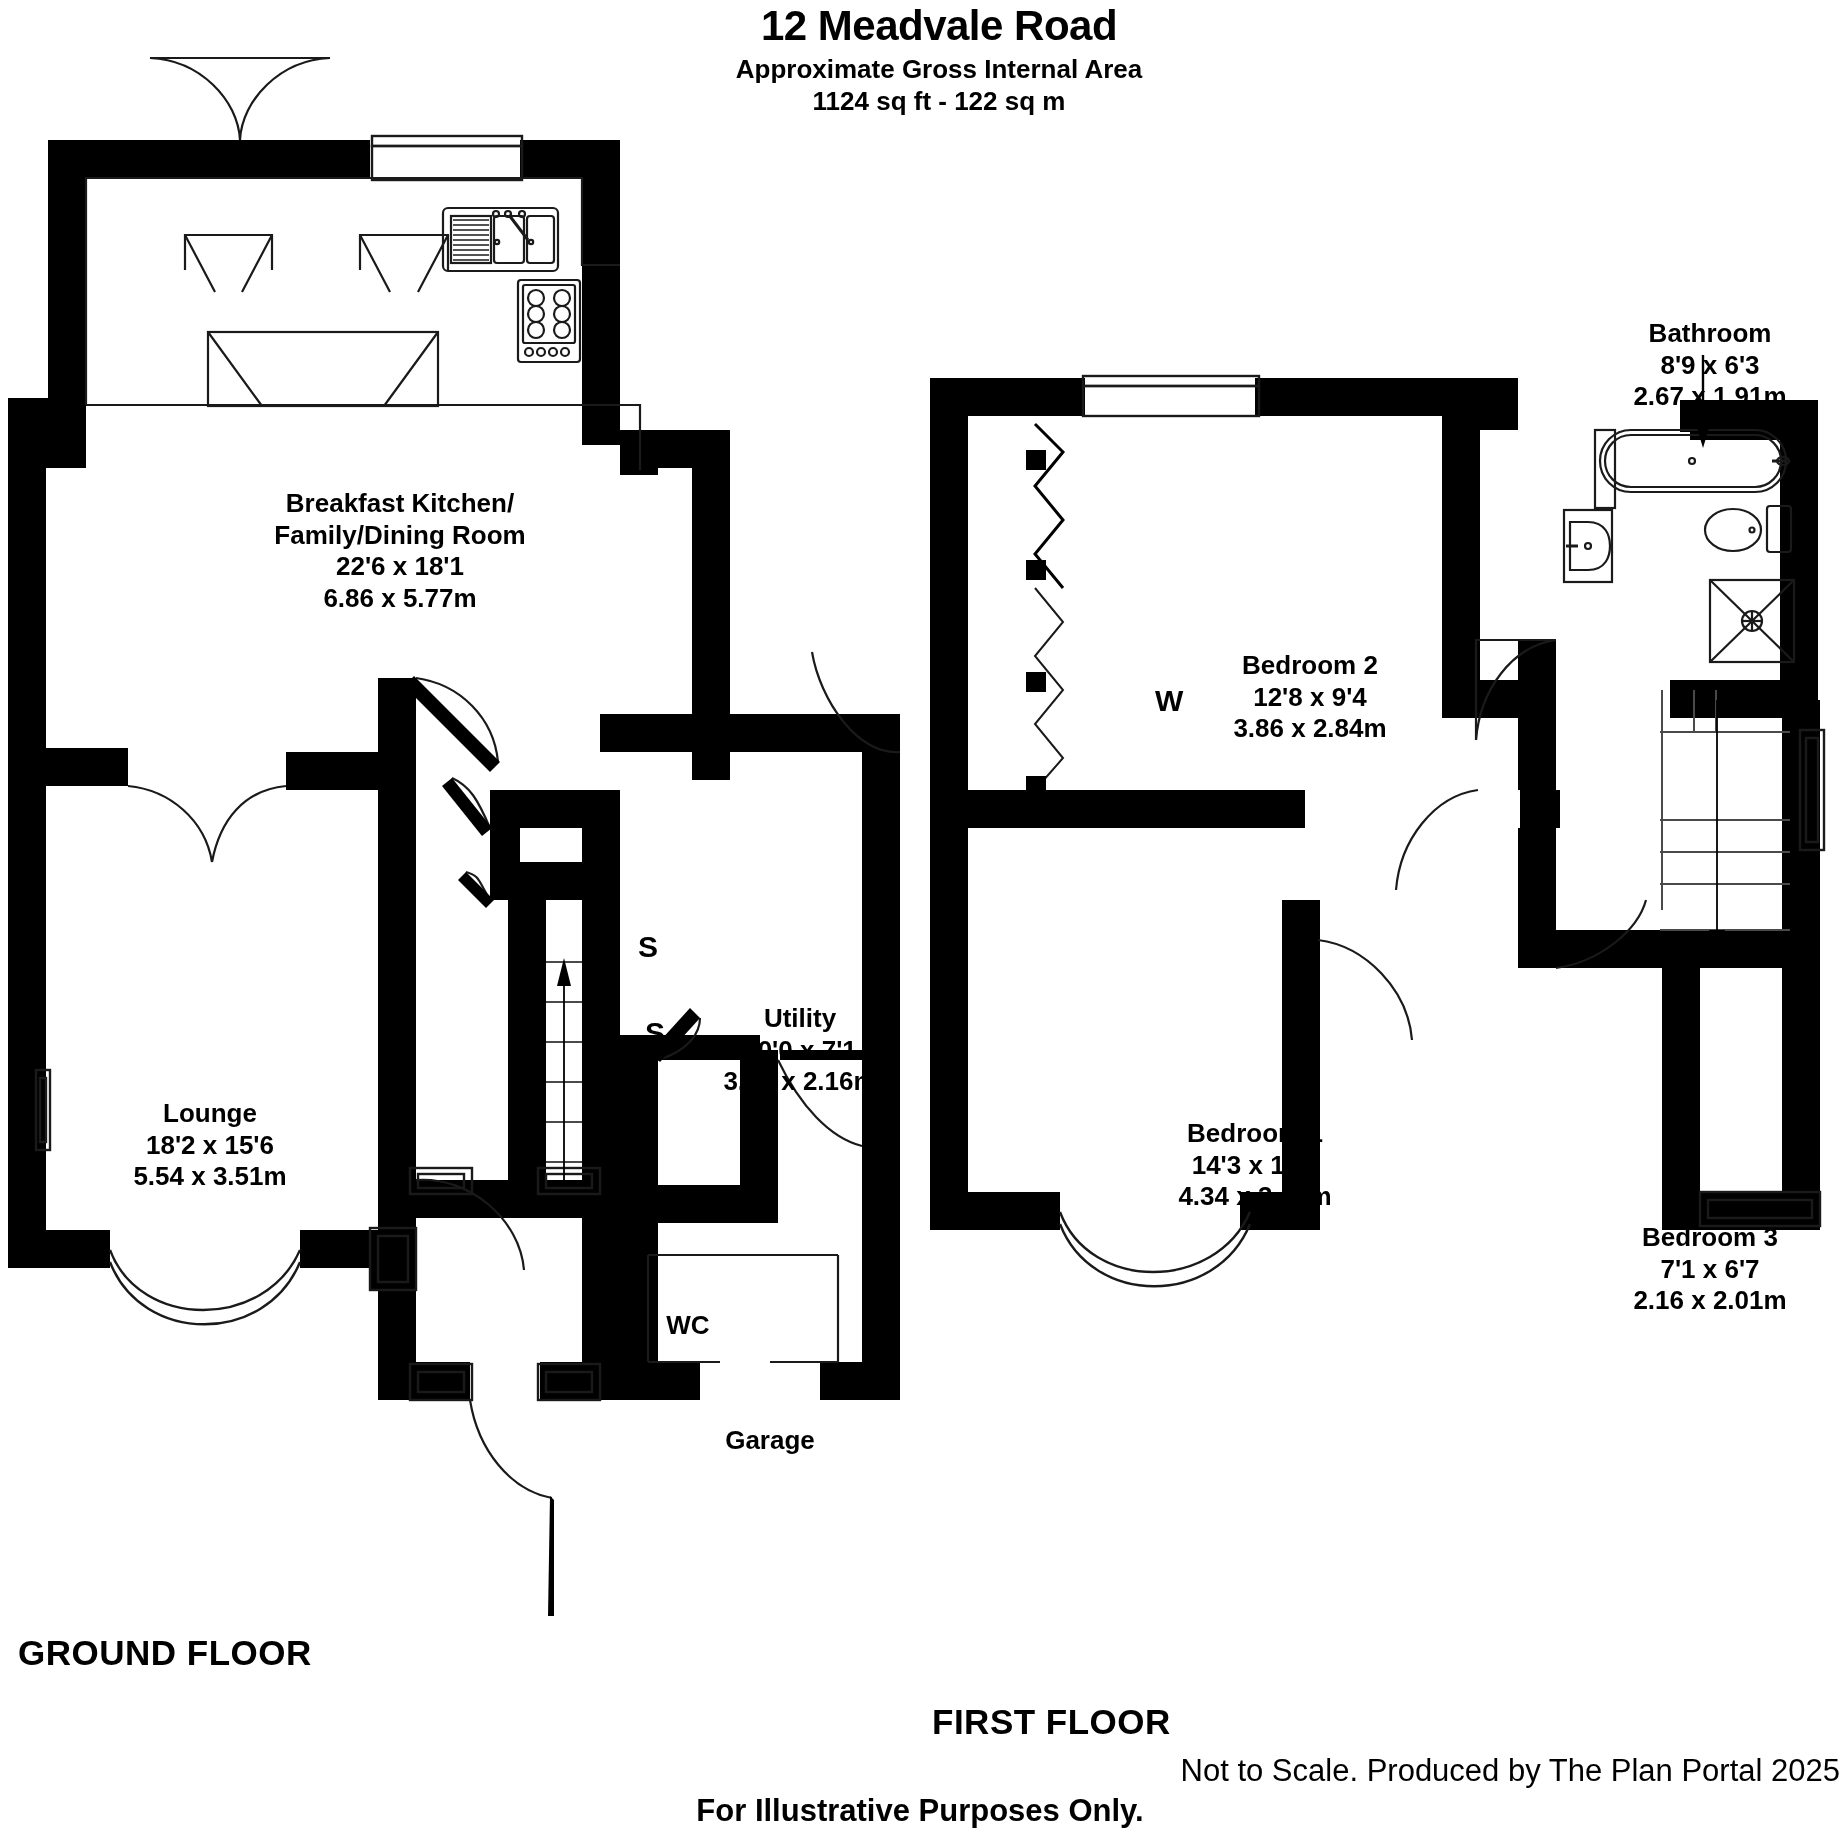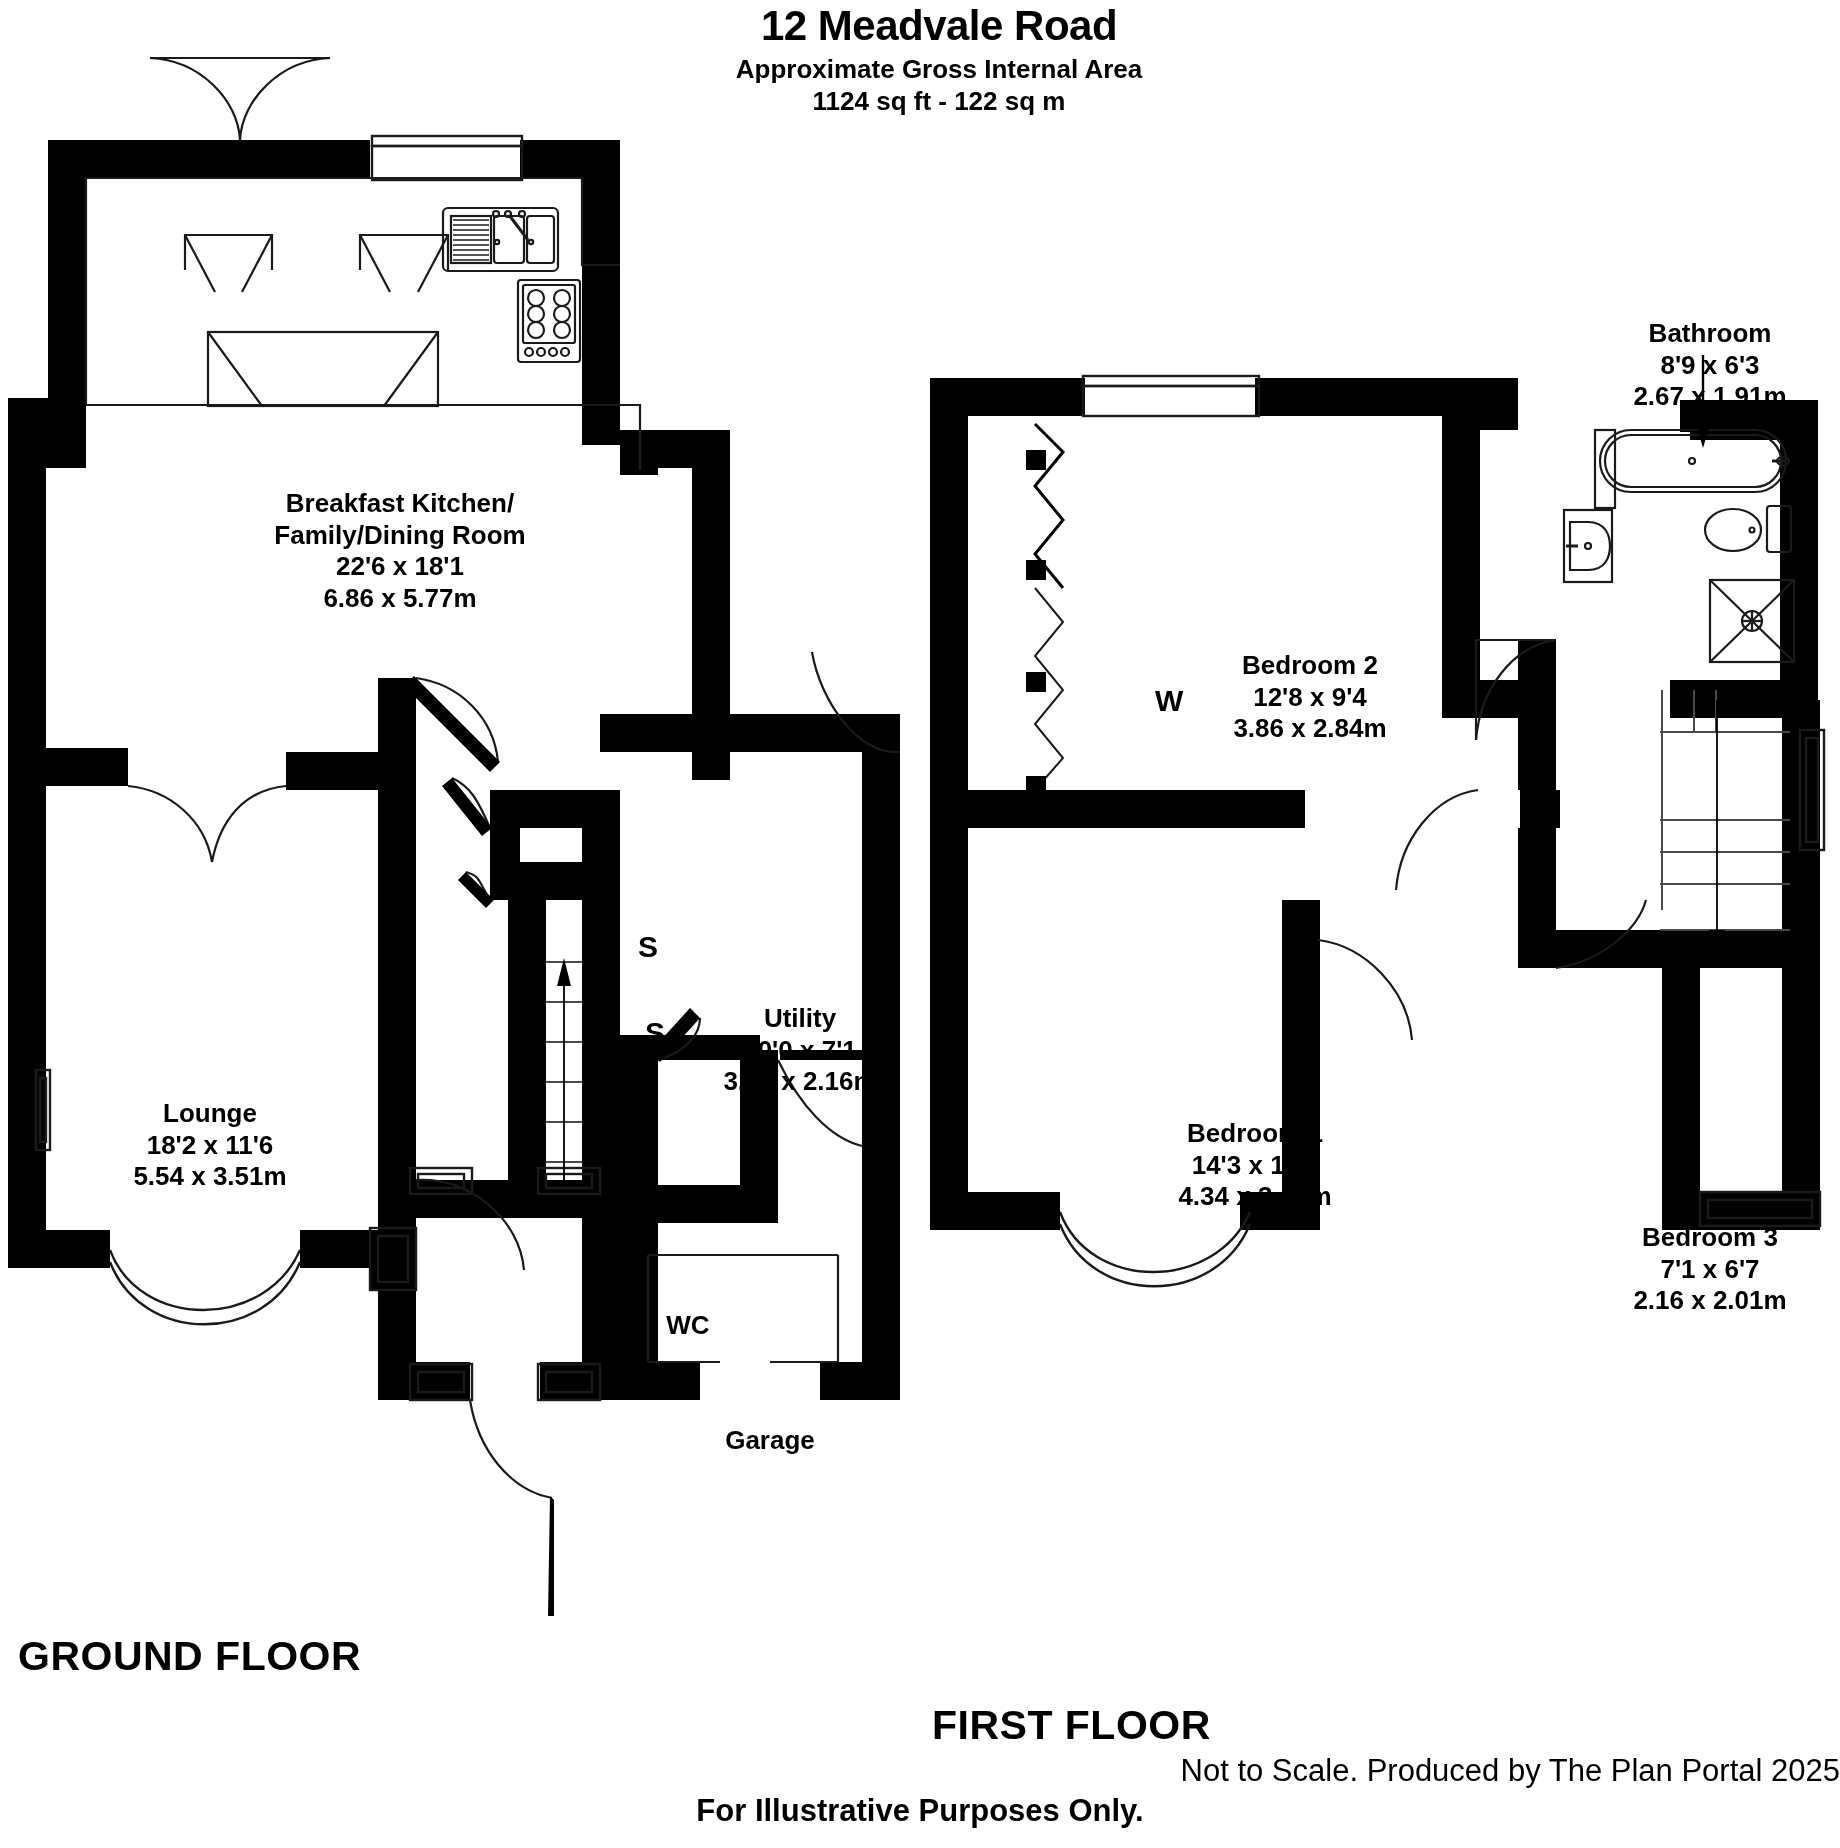--- a/index.html
+++ b/index.html
@@ -4,21 +4,21 @@
 <style>
   html,body{margin:0;padding:0;background:#ffffff;}
   body{width:1840px;height:1848px;overflow:hidden;
        font-family:"Liberation Sans","DejaVu Sans",sans-serif;color:#000;}
   #plan{position:relative;width:1840px;height:1848px;}
   svg{display:block;}
   .hdr{position:absolute;width:100%;text-align:center;font-weight:bold;padding-left:19px;}
   #title{top:2px;font-size:42px;letter-spacing:-0.5px;}
   #sub1{top:54px;font-size:26px;}
   #sub2{top:86px;font-size:26px;}
-  .flabel{position:absolute;font-size:41px;font-weight:bold;letter-spacing:0.5px;}
+  .flabel{position:absolute;font-size:35px;font-weight:bold;letter-spacing:0.5px;}
   #gf-label{left:18px;top:1633px;}
   #ff-label{left:932px;top:1702px;}
   #foot1{position:absolute;width:100%;text-align:right;top:1753px;font-size:31px;}
   #foot2{position:absolute;width:100%;text-align:center;top:1793px;font-size:31px;font-weight:bold;}
   .rm{position:absolute;text-align:center;font-weight:bold;font-size:26px;line-height:1.22;white-space:nowrap;}
   .rm .nm{font-size:26px;}
   .tag{position:absolute;font-weight:bold;font-size:30px;}
 </style>
 </head>
 <body>
@@ -328,21 +328,21 @@
 
   <div class="rm" style="left:165px;top:488px;width:470px;">
     <div class="nm">Breakfast Kitchen/</div>
     <div class="nm">Family/Dining Room</div>
     <div>22'6 x 18'1</div>
     <div>6.86 x 5.77m</div>
   </div>
 
   <div class="rm" style="left:40px;top:1098px;width:340px;">
     <div class="nm">Lounge</div>
-    <div>18'2 x 11'6</div>
+    <div>18'2 x 15'6</div>
     <div>5.54 x 3.51m</div>
   </div>
 
   <div class="rm" style="left:650px;top:1003px;width:300px;">
     <div class="nm">Utility</div>
     <div>10'0 x 7'1</div>
     <div>3.05 x 2.16m</div>
   </div>
 
   <div class="rm" style="left:618px;top:1310px;width:140px;">

